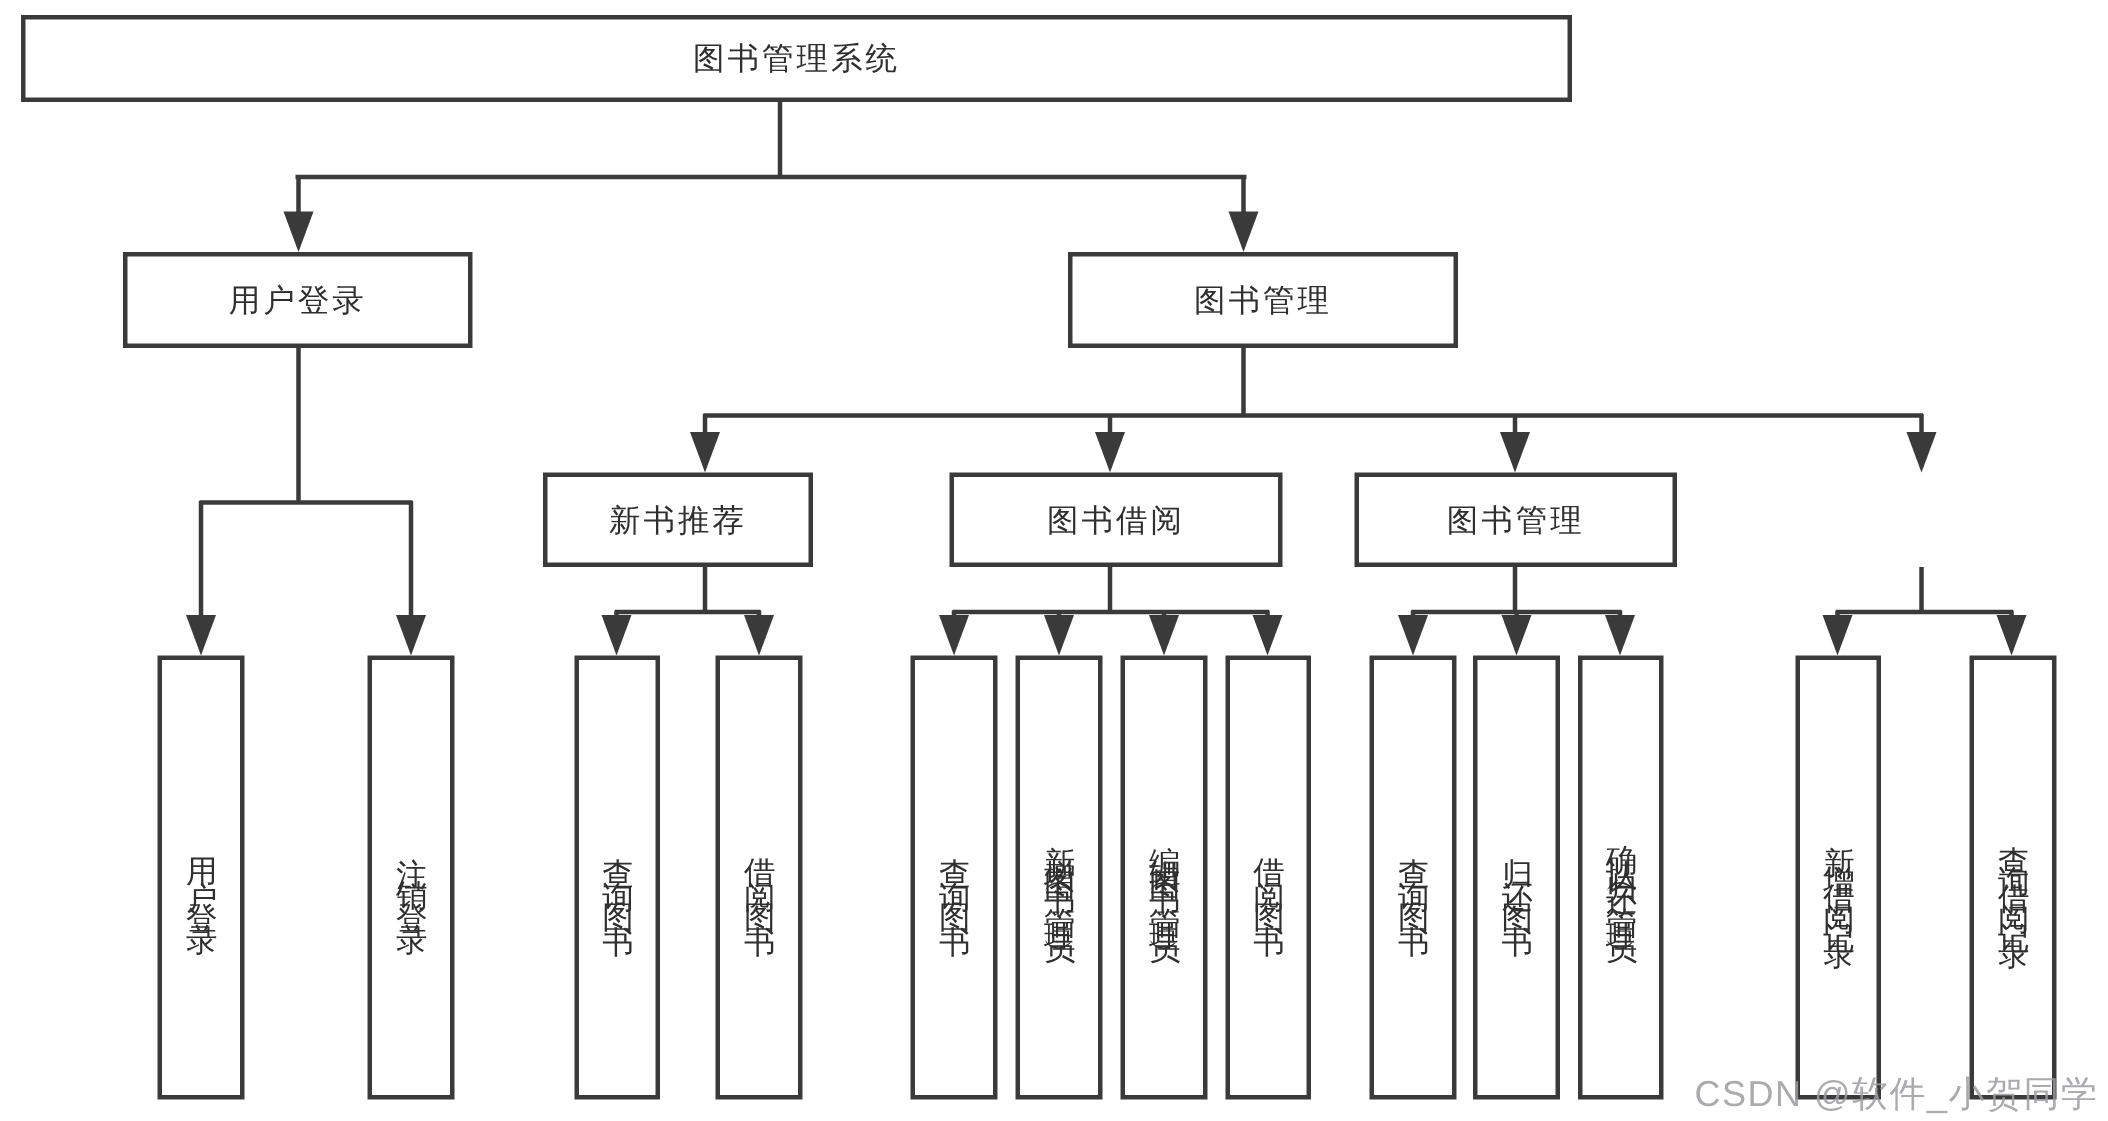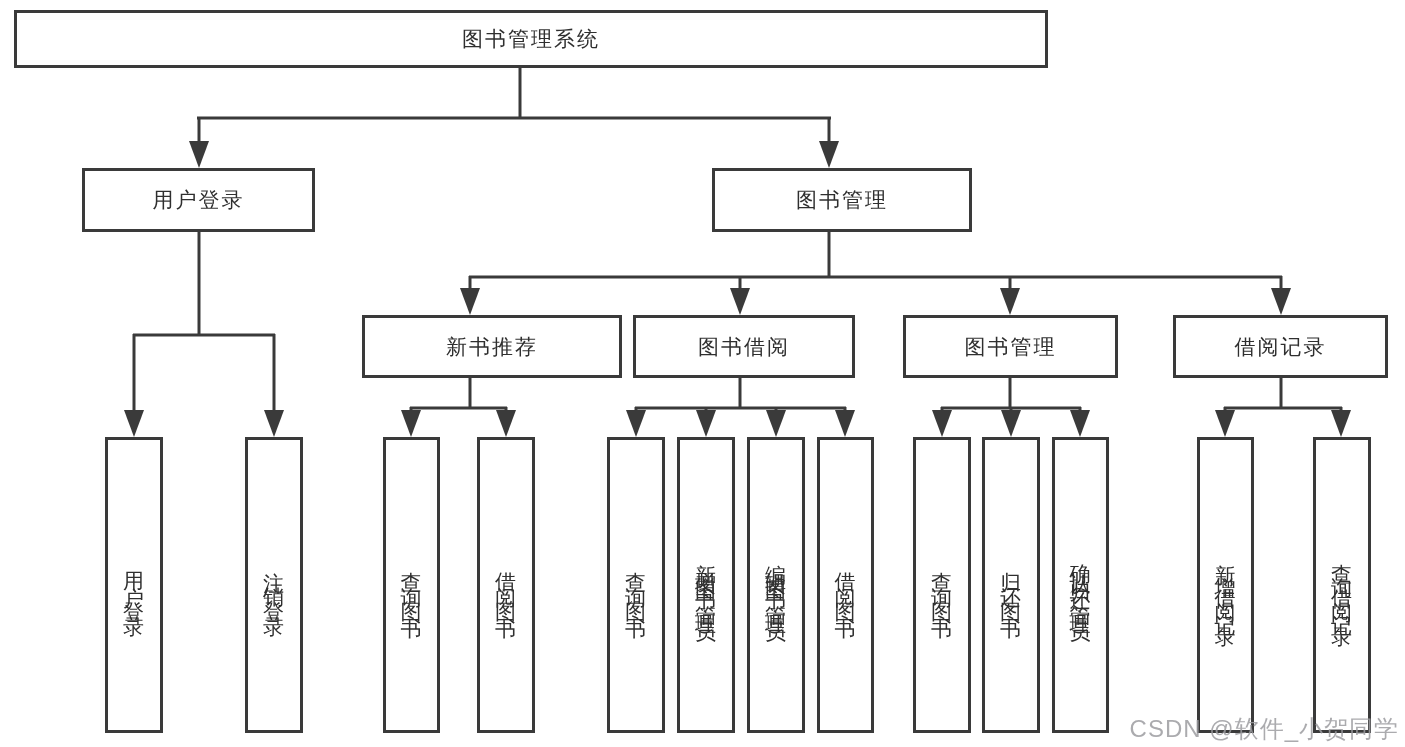--- a/index.html
+++ b/index.html
@@ -107,31 +107,28 @@
     <span class="hlabel">图书管理系统</span>
   </div>
 
   <div class="node" style="left:82px; top:168px; width:233px; height:64px;">
     <span class="hlabel">用户登录</span>
   </div>
   <div class="node" style="left:712px; top:168px; width:260px; height:64px;">
     <span class="hlabel">图书管理</span>
   </div>
 
-  <div class="node" style="left:362px; top:315px; width:260px; height:63px;">
+  <div class="node" style="left:362px; top:315px; width:180px; height:63px;">
     <span class="hlabel">新书推荐</span>
   </div>
   <div class="node" style="left:633px; top:315px; width:222px; height:63px;">
     <span class="hlabel">图书借阅</span>
   </div>
   <div class="node" style="left:903px; top:315px; width:215px; height:63px;">
     <span class="hlabel">图书管理</span>
-  </div>
-  <div class="node" style="left:1173px; top:315px; width:215px; height:63px;">
-    <span class="hlabel">借阅记录</span>
   </div>
 
   <div class="node" style="left:105px; top:437px; width:58px; height:296px;">
     <span class="vtext v4">用户登录</span>
   </div>
   <div class="node" style="left:245px; top:437px; width:58px; height:296px;">
     <span class="vtext v4">注销登录</span>
   </div>
 
   <div class="node" style="left:383px; top:437px; width:57px; height:296px;">

